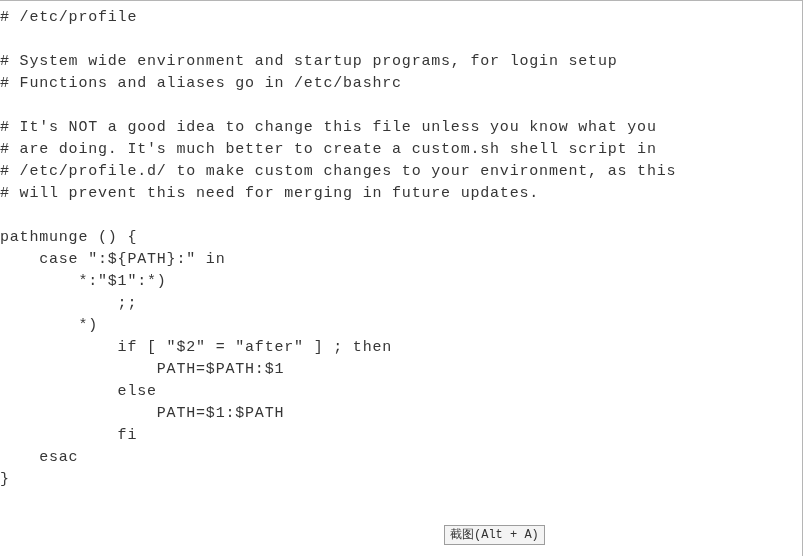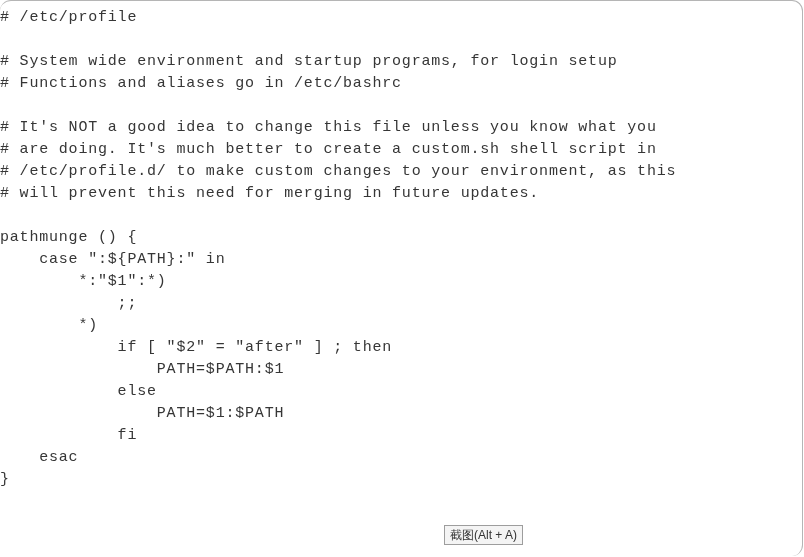--- a/index.html
+++ b/index.html
@@ -10,39 +10,38 @@
     background: #ffffff;
     overflow: hidden;
   }
   .page {
     border-top: 1px solid #b5b5b5;
     border-right: 1px solid #b5b5b5;
     width: 803px;
     height: 556px;
     box-sizing: border-box;
     position: relative;
-    border-radius: 11px;
   }
   pre.code {
     margin: 0;
     padding: 6px 0 0 0;
     font-family: "Courier New", Courier, monospace;
     font-size: 15px;
     line-height: 22px;
     letter-spacing: 0.8px;
     color: #363636;
     white-space: pre;
   }
   .tooltip {
     position: absolute;
     left: 444px;
     top: 524px;
     background: #f4f4f4;
     border: 1px solid #9d9d9d;
-    font-family: Liberation Sans, sans-serif;
+    font-family: Liberation Mono, monospace;
     font-size: 12px;
     color: #333333;
     padding: 2px 5px 2px 5px;
     line-height: 14px;
   }
 </style>
 </head>
 <body>
 
 <div class="page">

